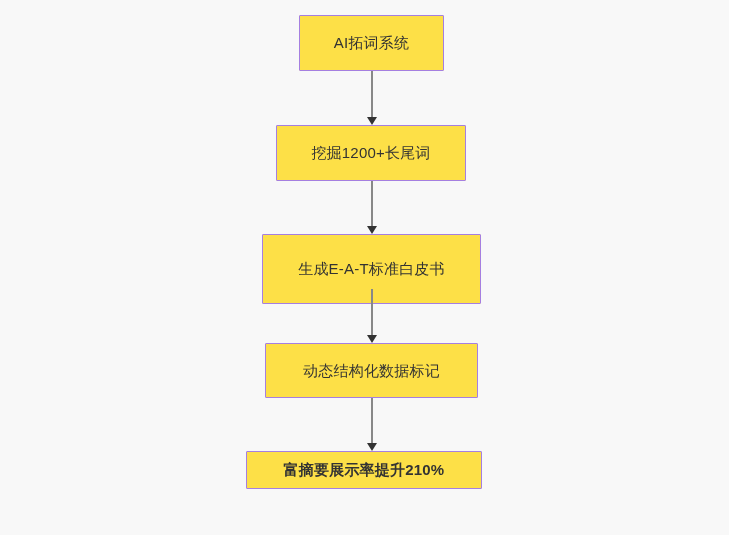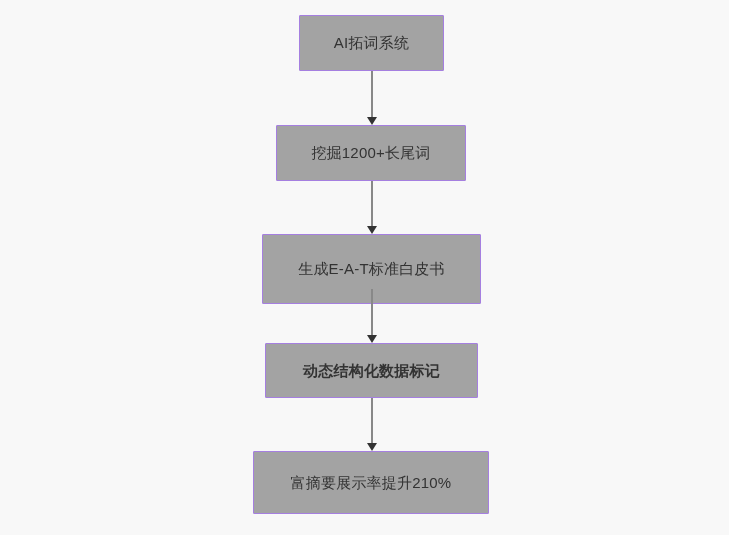--- a/index.html
+++ b/index.html
@@ -14,21 +14,21 @@
     overflow: hidden;
   }
   #flowchart-canvas {
     position: relative;
     width: 729px;
     height: 535px;
   }
   .node-box {
     position: absolute;
     box-sizing: border-box;
-    background: #a3a3a3;
+    background: #fde047;
     border: 1.6px solid #a57fe0;
     border-radius: 1px;
     display: flex;
     align-items: center;
     justify-content: center;
     color: #333333;
     font-size: 15px;
     line-height: 1.2;
     letter-spacing: 0.2px;
     white-space: nowrap;
@@ -82,26 +82,26 @@
 
   <div class="node-box" style="left:262px; top:234px; width:219px; height:70px;">
     <span class="node-label">生成E-A-T标准白皮书</span>
   </div>
 
   <div class="edge" style="left:371px; top:289px; height:54px;">
     <div class="edge-line" style="height:46px;"></div>
     <div class="edge-head" style="top:46px;"></div>
   </div>
 
-  <div class="node-box" style="left:265px; top:343px; width:213px; height:55px;font-weight:bold;">
+  <div class="node-box" style="left:265px; top:343px; width:213px; height:55px;">
     <span class="node-label">动态结构化数据标记</span>
   </div>
 
   <div class="edge" style="left:371px; top:398px; height:53px;">
     <div class="edge-line" style="height:45px;"></div>
     <div class="edge-head" style="top:45px;"></div>
   </div>
 
-  <div class="node-box" style="left:253px; top:451px; width:236px; height:63px;">
+  <div class="node-box" style="left:246px; top:451px; width:236px; height:38px;font-weight:bold;">
     <span class="node-label">富摘要展示率提升210%</span>
   </div>
 
 </div>
 
 </body></html>

